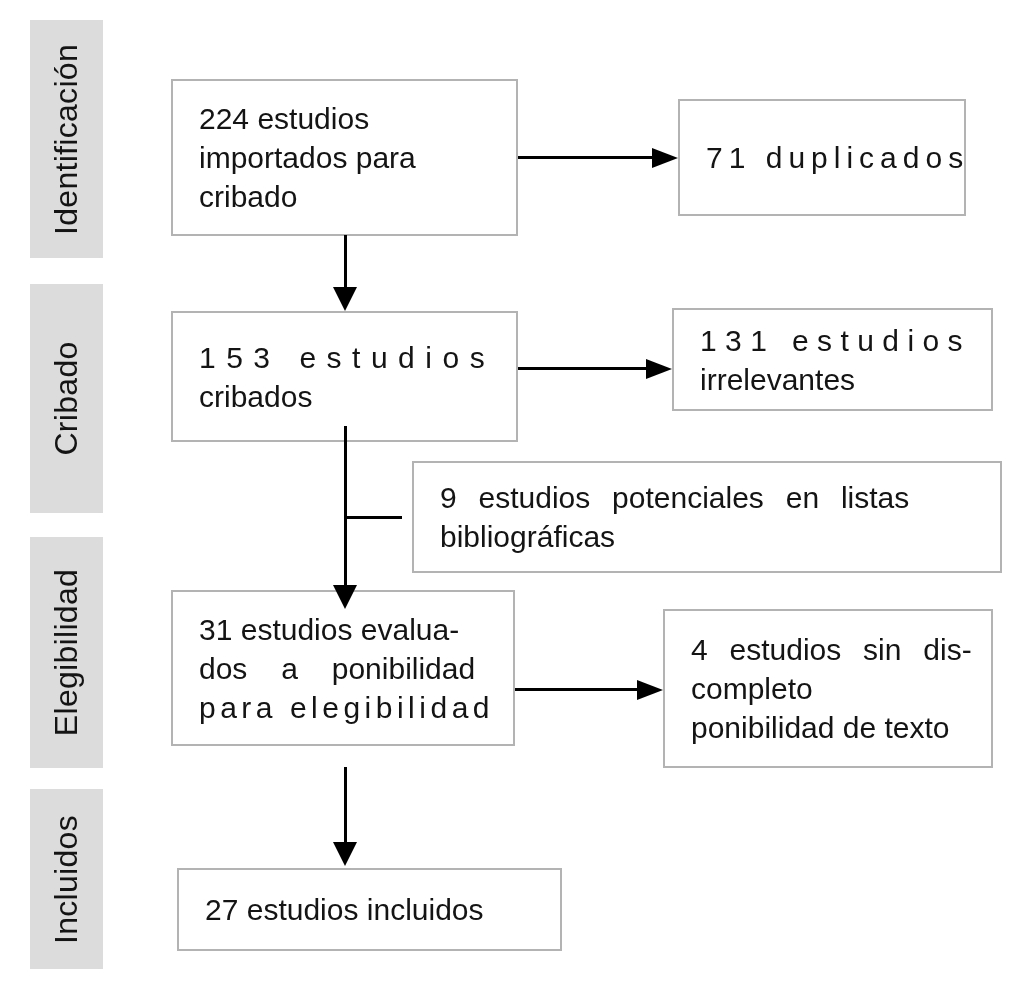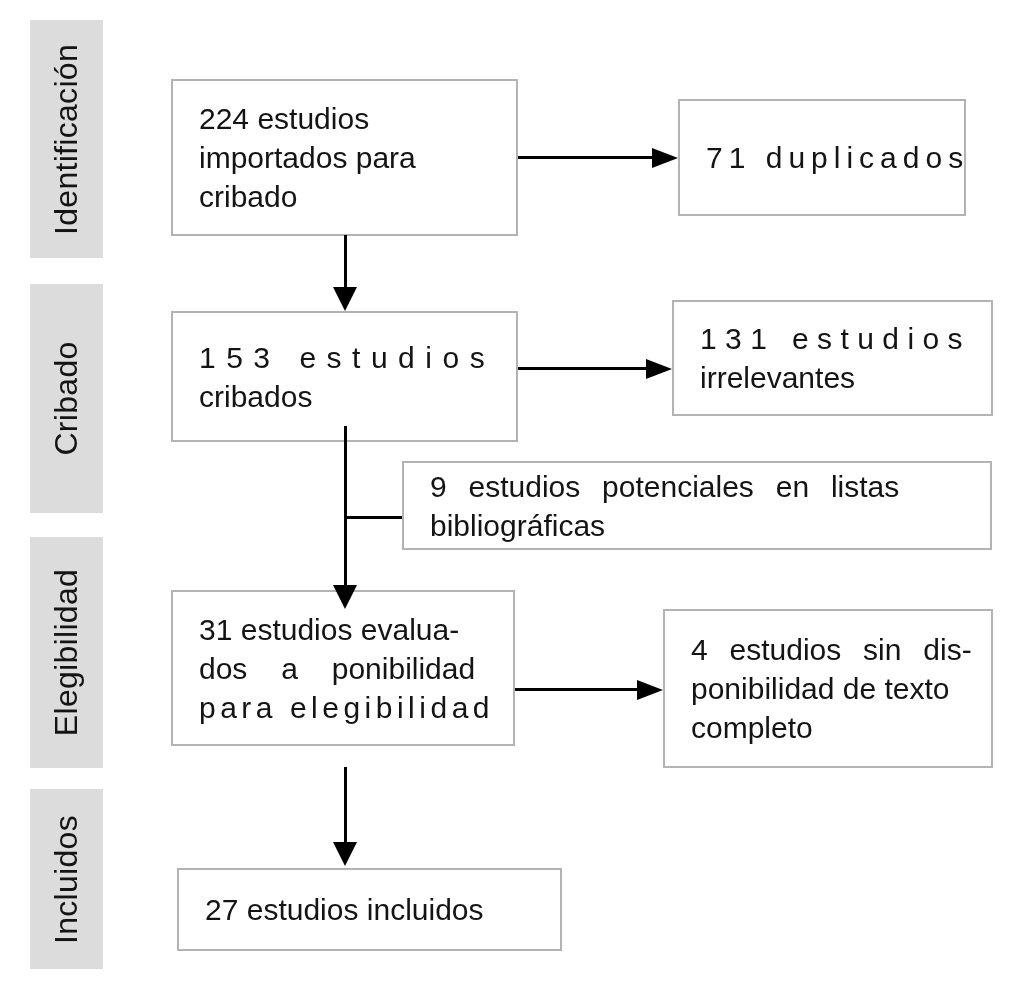--- a/index.html
+++ b/index.html
@@ -102,39 +102,39 @@
     <div class="line">cribado</div>
   </div>
   <div class="box" style="left:678px; top:99px; width:288px; height:117px">
     <div class="line ls-md">71 duplicados</div>
   </div>
 
   <div class="box" style="left:171px; top:311px; width:347px; height:131px">
     <div class="line ls-xl">153 estudios</div>
     <div class="line">cribados</div>
   </div>
-  <div class="box" style="left:672px; top:300px; width:321px; height:116px">
+  <div class="box" style="left:672px; top:308px; width:321px; height:103px">
     <div class="line ls-lg">131 estudios</div>
     <div class="line">irrelevantes</div>
   </div>
 
-  <div class="box" style="left:402px; top:461px; width:590px; height:89px">
+  <div class="box" style="left:412px; top:461px; width:590px; height:112px">
     <div class="line ws-lg">9 estudios potenciales en listas</div>
     <div class="line">bibliográficas</div>
   </div>
 
   <div class="box" style="left:171px; top:590px; width:344px; height:156px">
     <div class="line">31 estudios evalua-</div>
     <div class="line ws-xl">dos a ponibilidad</div>
     <div class="line ls-sm">para elegibilidad</div>
   </div>
   <div class="box" style="left:663px; top:609px; width:330px; height:159px">
     <div class="line ws-lg">4 estudios sin dis-</div>
+    <div class="line">completo</div>
     <div class="line">ponibilidad de texto</div>
-    <div class="line">completo</div>
   </div>
 
   <div class="box" style="left:177px; top:868px; width:385px; height:83px">
     <div class="line">27 estudios incluidos</div>
   </div>
 
   <div>
     <div class="cline" style="left:518px; top:156px; width:136px; height:3px"></div>
     <div class="head-r" style="left:652px; top:148px"></div>
   </div>

